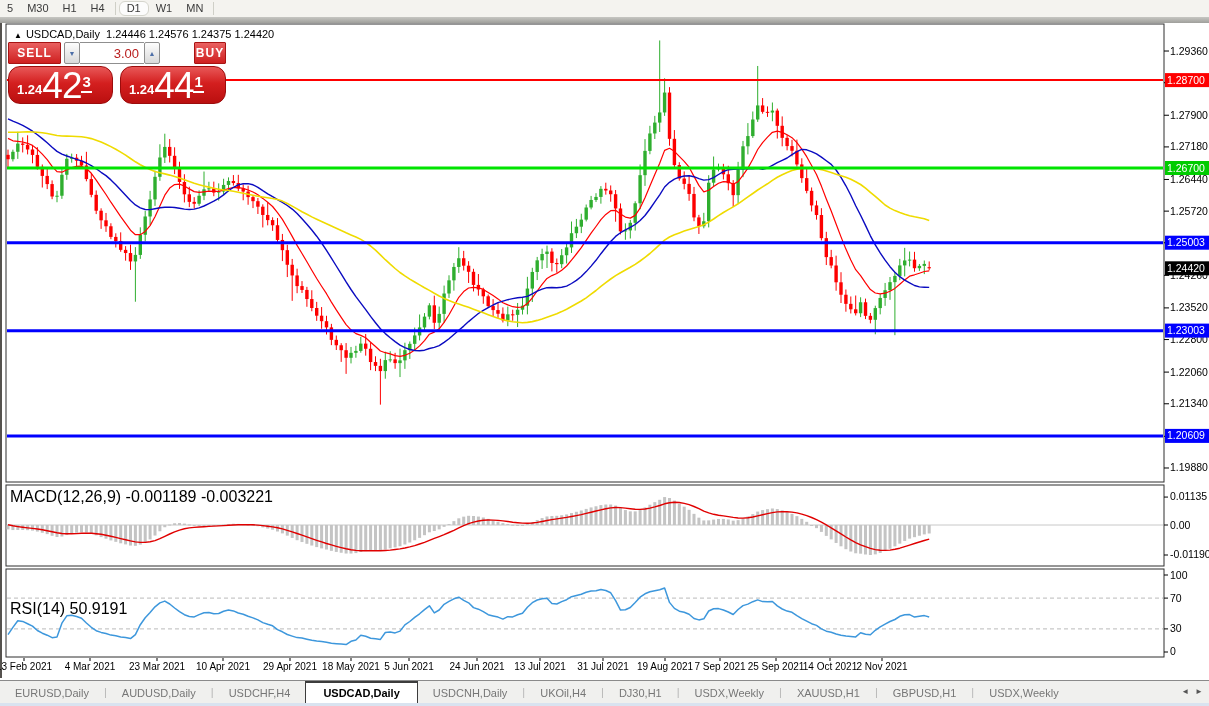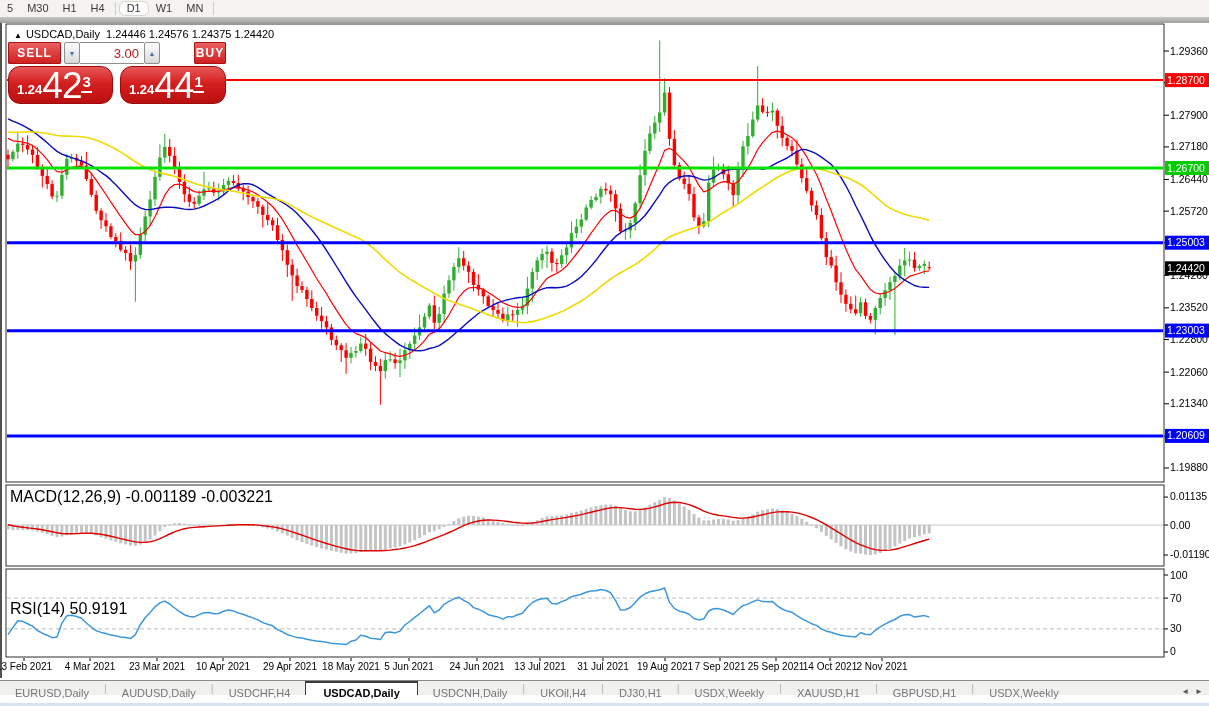--- a/index.html
+++ b/index.html
@@ -45,21 +45,21 @@
   .pricebox .big { font-size:37px; font-weight:400; line-height:29px; letter-spacing:-1px; }
   .pricebox .sup { font-size:15px; font-weight:700; align-self:flex-start; margin-top:2px;
                    border-bottom:2px solid #fff; padding:0 1px 1px 1px; }
   .pb-sell { width:105px; }
   .pb-buy  { width:106px; margin-left:7px; }
 
   
   .pane-label { position:absolute; font-size:16px; color:#000; z-index:5; }
 
   
-  .tabs { position:absolute; left:0; top:680px; width:1209px; height:15px;
+  .tabs { position:absolute; left:0; top:680px; width:1209px; height:23px;
           background:#f0f0ee; border-top:1px solid #8a8a8a; display:flex;
           align-items:stretch; font-size:11px; color:#767676; }
   .tab { padding:4px 15px 0 15px; line-height:16px; white-space:nowrap; cursor:pointer; }
   .tab.active { background:#fff; border:1px solid #3c3c3c; border-bottom:none;
                 border-top-width:2px; color:#000; font-weight:600;
                 padding:2px 17px 0 17px; }
   .tsep { align-self:center; color:#b5b5b5; }
   .tabarrows { position:absolute; right:3px; top:687px; font-size:8px; color:#555; z-index:5; }
   .tabarrows span { margin:0 3px; cursor:pointer; }
   .bstrip { position:absolute; left:0; top:703px; width:1209px; height:3px; background:#d9e3f0; }

